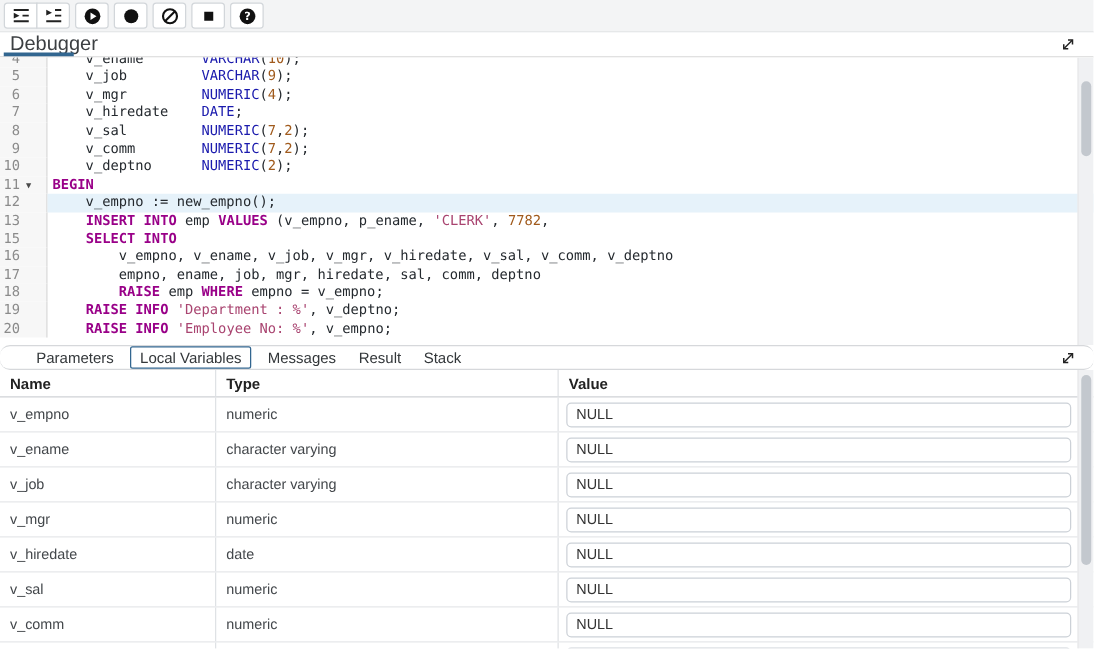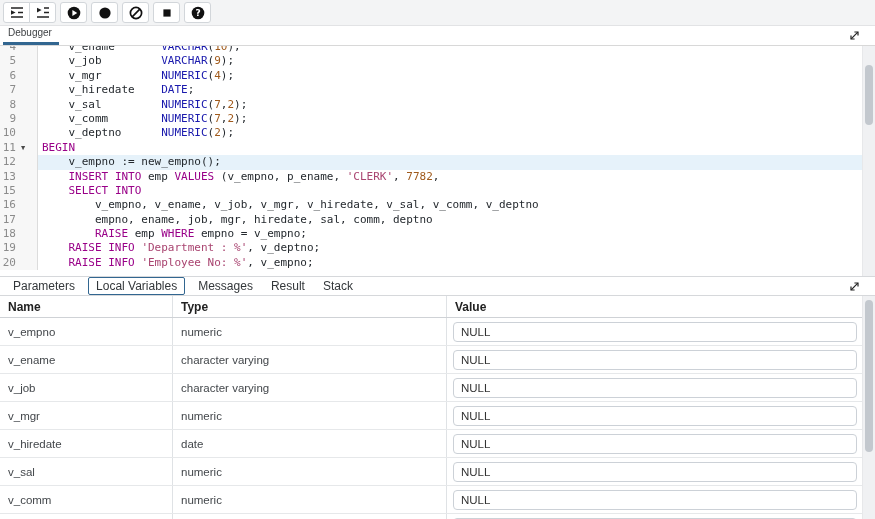--- a/index.html
+++ b/index.html
@@ -17,48 +17,48 @@
   .tbtn {
     width:27px; height:21px; background:#fff; border:1px solid #d2d6da;
     border-radius:3px; display:flex; align-items:center; justify-content:center;
     padding:0; cursor:pointer;
   }
   .btn-group .tbtn + .tbtn { margin-left:-1px; border-top-left-radius:0; border-bottom-left-radius:0; }
   .btn-group .tbtn:not(:last-child) { border-top-right-radius:0; border-bottom-right-radius:0; }
   .tbtn .ticon { display:flex; align-items:center; justify-content:center; }
   
   .panel-tabrow { height:20px; background:#fff; border-bottom:1px solid #d8d8d8; position:relative; }
-  .ptab { position:absolute; left:8px; top:1px; font-size:10px; color:#3c3f42; cursor:pointer; }
+  .ptab { position:absolute; left:8px; top:1px; font-size:16px; color:#3c3f42; cursor:pointer; }
   .tab-underline { position:absolute; left:3px; top:16px; width:56px; height:3px; background:var(--accent); }
   .expand-btn {
     position:absolute; right:13px; top:3px; width:15px; height:15px;
     background:transparent; border:none; cursor:pointer; padding:0;
   }
   
   .editor { position:relative; height:230px; overflow:hidden; background:#fff; }
   .code-scroll { margin-top:-6px; }
   .code-line { display:flex; height:14.4px; line-height:14.4px;
     font-family:"DejaVu Sans Mono", monospace; font-size:11px; }
   .gutter { flex:0 0 38px; width:38px; background:#f7f7f7; border-right:1px solid #dcdcdc;
     color:#8b8b8b; display:flex; cursor:pointer; }
   .lnum { width:16px; text-align:right; }
   .fold { width:14px; font-size:7px; color:#4a4a4a; text-align:center; line-height:15px; }
   .code-text { padding-left:4px; white-space:pre; color:#24292e; flex:1; }
   .code-line.hl .code-text { background:var(--hl); }
-  .tok-kw  { color:var(--kw); font-weight:normal; }
+  .tok-kw  { color:var(--kw); font-weight:bold; }
   .tok-ty  { color:var(--ty);text-align:center; }
   .tok-num { color:var(--num); }
   .tok-str { color:var(--str); }
   
   .vscroll { position:absolute; top:0; right:0; width:13px; height:100%;
     background:#f0f1f3; border-left:1px solid #e7e8ea; cursor:pointer; }
   .vthumb { position:absolute; left:2px; width:8px; border-radius:4px; background:#c3c8ce; }
   
   .btabs { height:20px; border-top:1px solid #d6d8db; border-bottom:1px solid #d6d8db;
-    background:#fff; display:flex; align-items:center; padding-left:4px; position:relative; }
+    background:#fff; display:flex; align-items:center; padding-left:20px; position:relative;border-radius:8px; }
   .btab { font-size:12px; color:#33373a; margin:0 9px; cursor:pointer; white-space:nowrap; }
   .btab.active { border:1px solid var(--accent); border-radius:2px; padding:1px 7px; margin:0 4px; }
   
   .grid { position:relative; height:223px; overflow:hidden; background:#fff; }
   .ghead { display:flex; height:22px; line-height:22px; font-size:12px; font-weight:bold;
     color:#222; border-bottom:1px solid #cfd2d6;justify-content:space-between; }
   .ghead .gc { padding-left:8px; }
   .gc-name { flex:0 0 173px; border-right:1px solid #dfe2e5; }
   .gc-type { flex:0 0 274px; border-right:1px solid #dfe2e5; }
   .gc-value { flex:1; }

